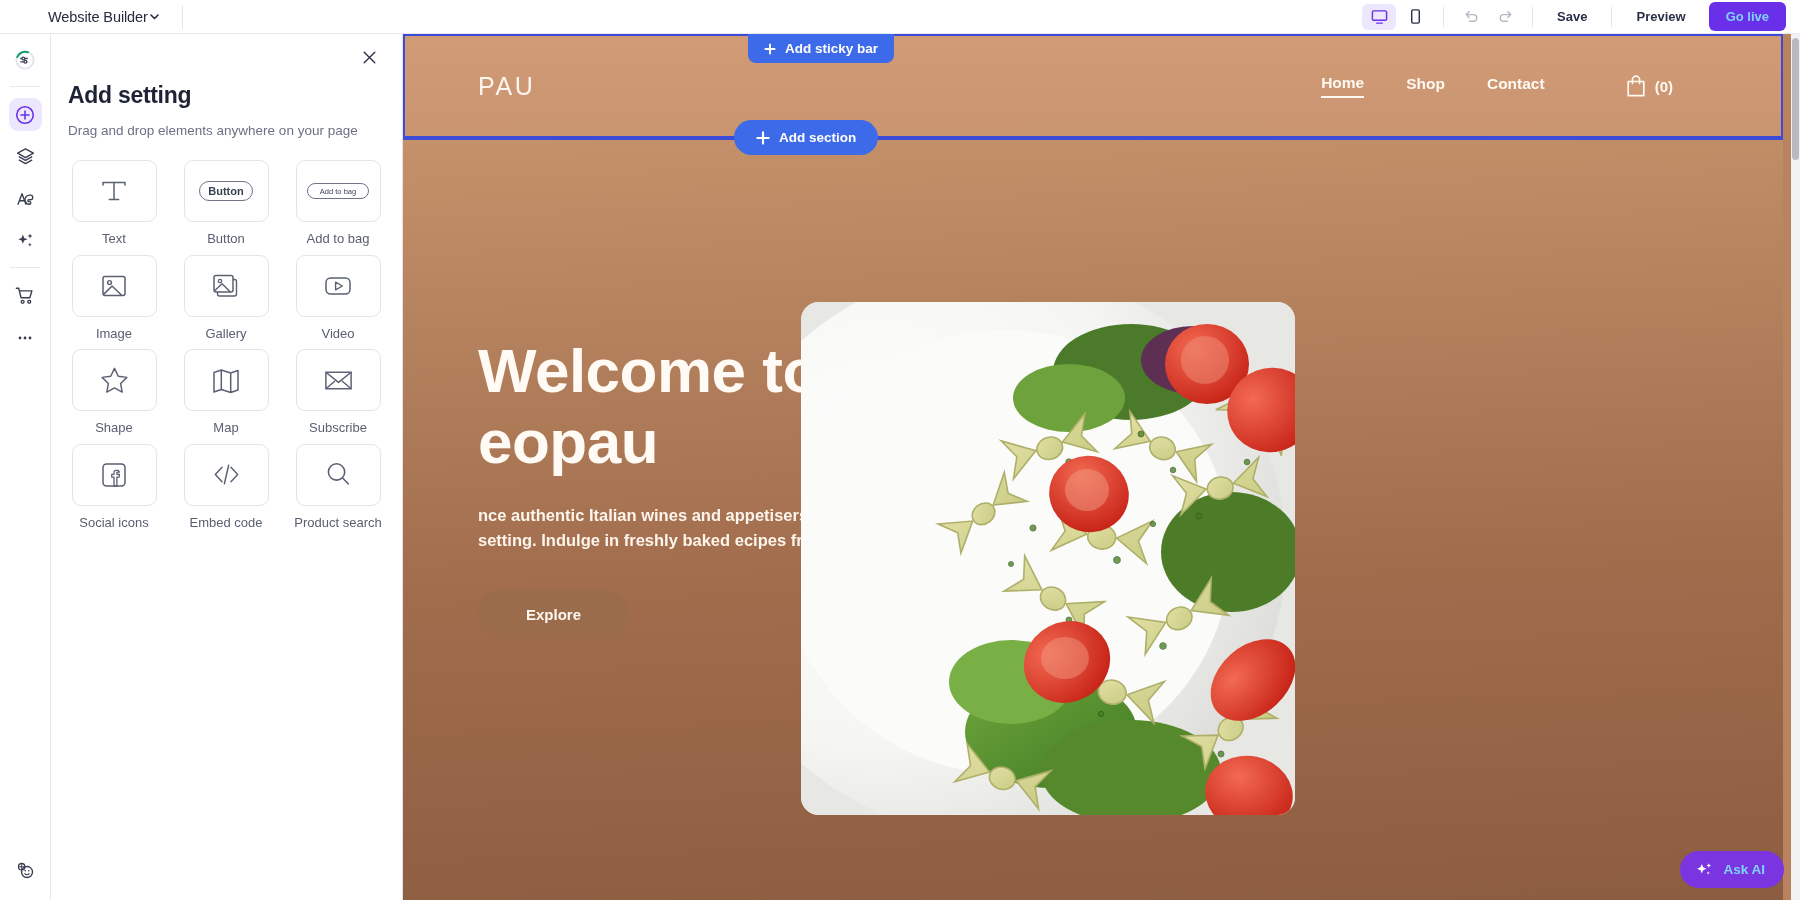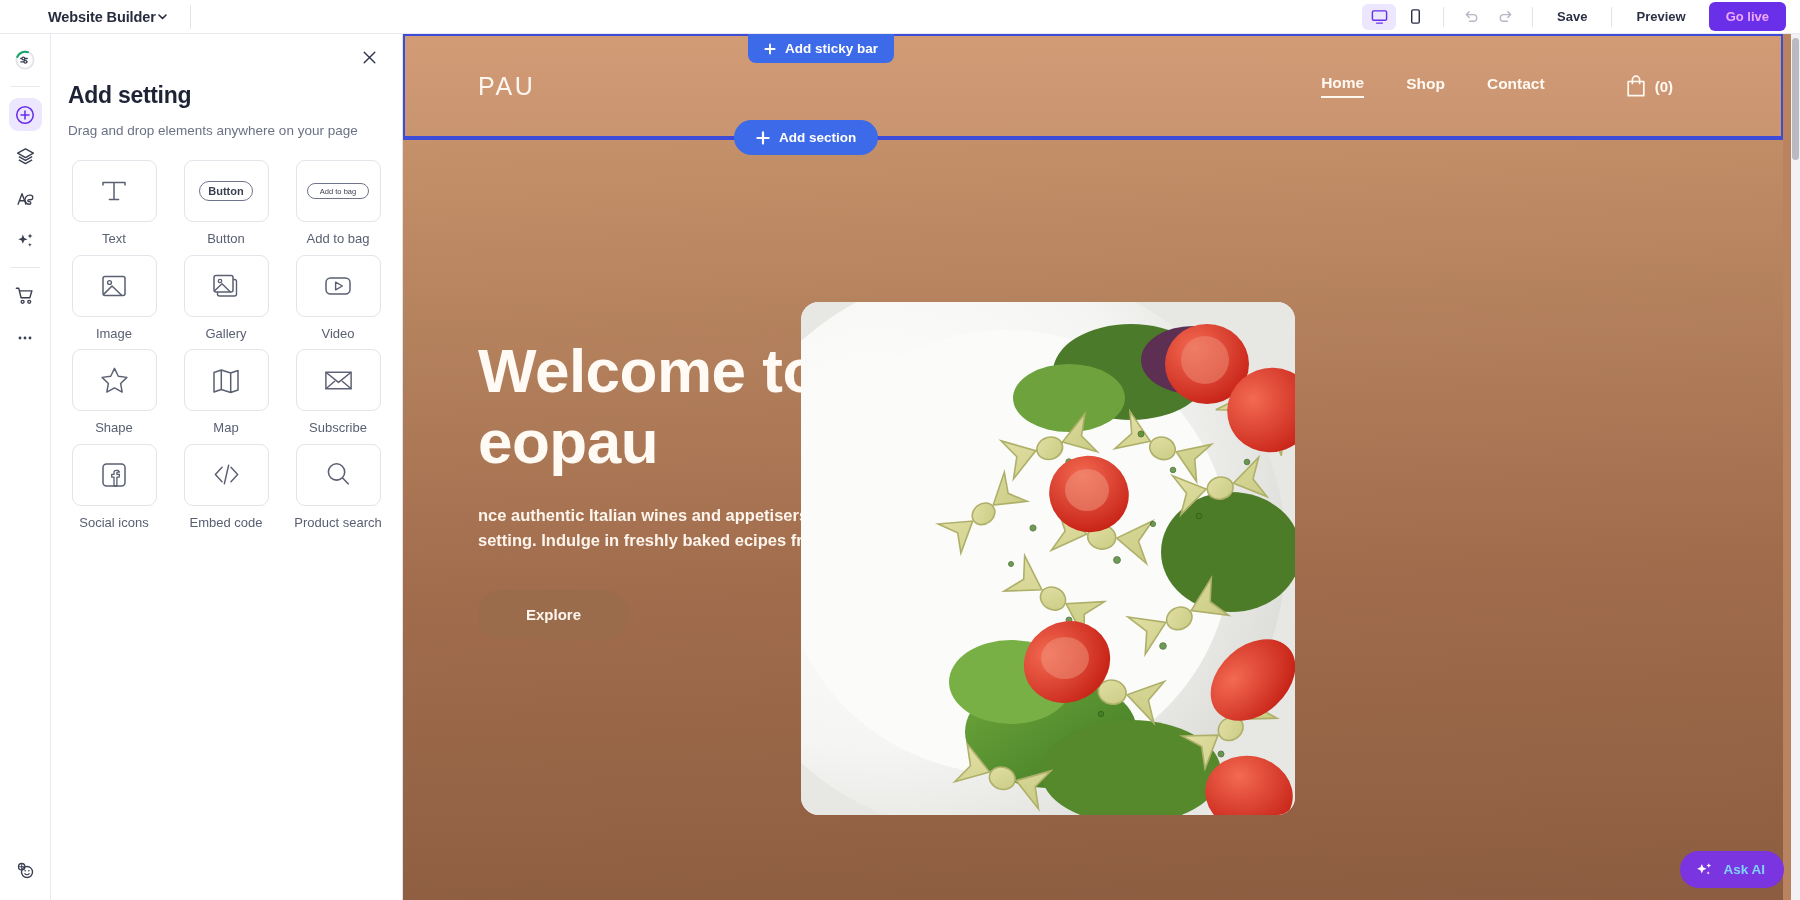--- a/index.html
+++ b/index.html
@@ -12,42 +12,42 @@
   #app { position: relative; width: 1800px; height: 900px; }
 
   
   .topbar {
     position: absolute; top: 0; left: 0; width: 1800px; height: 34px;
     background: #ffffff; border-bottom: 1px solid #e8e8ee;
     display: flex; align-items: center; z-index: 40;
   }
   .tb-left { display: flex; align-items: center; padding-left: 48px; height: 100%; }
   .tb-brand {
-    font-size: 14.5px; font-weight: bold; color: #262b3e; letter-spacing: -0.1px;
+    font-size: 14.5px; font-weight: normal; color: #262b3e; letter-spacing: -0.1px;
     display: flex; align-items: center; gap: 1px; cursor: pointer;
   }
   .chev { display: inline-block; }
   .tb-sep { width: 1px; height: 24px; background: #e3e3ea; margin-left: 22px; }
   .tb-right { margin-left: auto; display: flex; align-items: center; height: 100%; padding-right: 14px; gap: 2px; padding-left: 30px; }
   .dev-btn {
     width: 34px; height: 26px; border-radius: 6px; display: flex;
     align-items: center; justify-content: center; cursor: pointer;
   }
   .dev-btn.active { background: #ece7fe; }
   .icon-btn {
     width: 32px; height: 26px; display: flex; align-items: center;
     justify-content: center; cursor: pointer;
   }
   .vdiv { width: 1px; height: 20px; background: #e3e3ea; margin: 0 9px; }
   .txt-btn {
     font-size: 13px; font-weight: bold; color: #2b3046;
     padding: 5px 13px; cursor: pointer; white-space: nowrap;
   }
   .golive {
-    background: #6a2fe8; color: #f0abfc; font-size: 13px; font-weight: bold;
+    background: #6a2fe8; color: #7dd3fc; font-size: 13px; font-weight: bold;
     padding: 7px 17px; border-radius: 6px; cursor: pointer; margin-left: 8px;
     white-space: nowrap;
   }
 
   
   .rail {
     position: absolute; left: 0; top: 34px; width: 51px; height: 866px;
     background: #fff; border-right: 1px solid #e8e8ee; z-index: 35;
     display: flex; flex-direction: column; align-items: center;
   }

